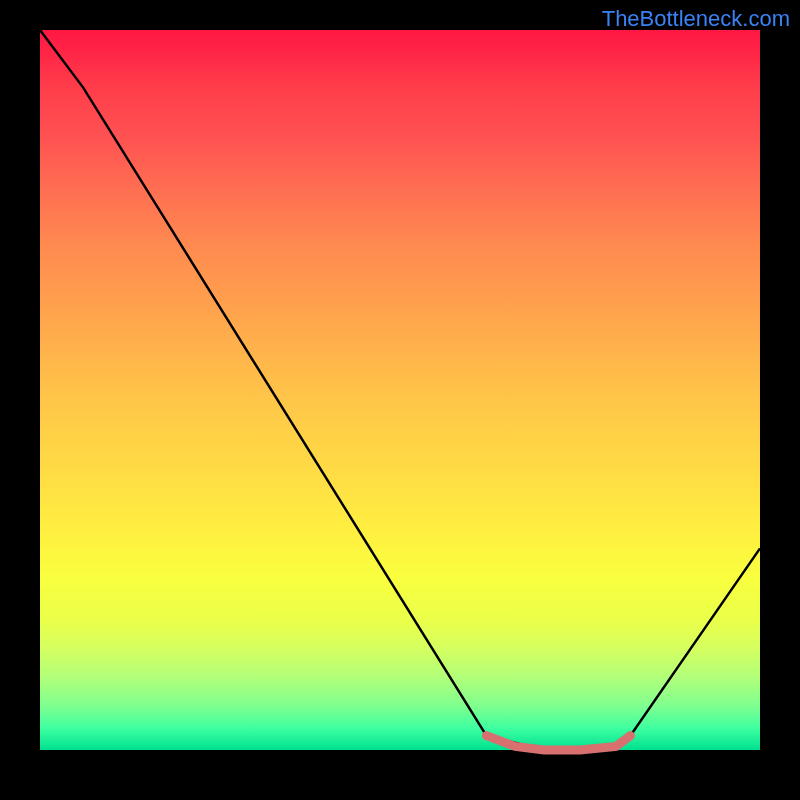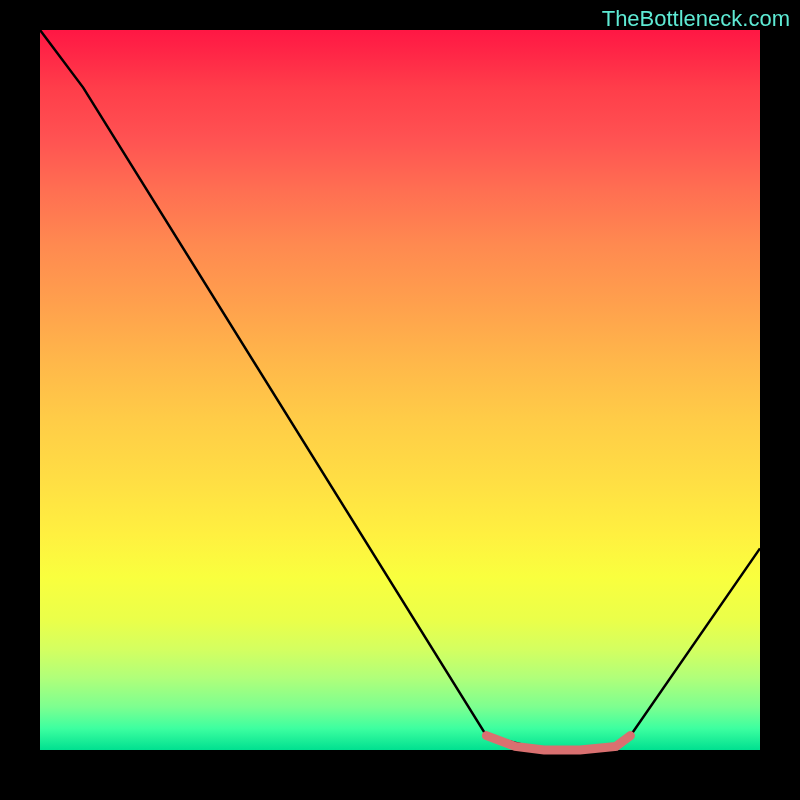--- a/index.html
+++ b/index.html
@@ -8,21 +8,21 @@
     width: 800px;
     height: 800px;
     background: #000;
     position: relative;
     font-family: Arial, Helvetica, sans-serif;
   }
   .watermark {
     position: absolute;
     top: 6px;
     right: 10px;
-    color: #5eead4;
+    color: #3b82f6;
     font-size: 22px;
     font-weight: 400;
     z-index: 10;
   }
   .plot-area {
     position: absolute;
     left: 40px;
     top: 30px;
     width: 720px;
     height: 720px;

